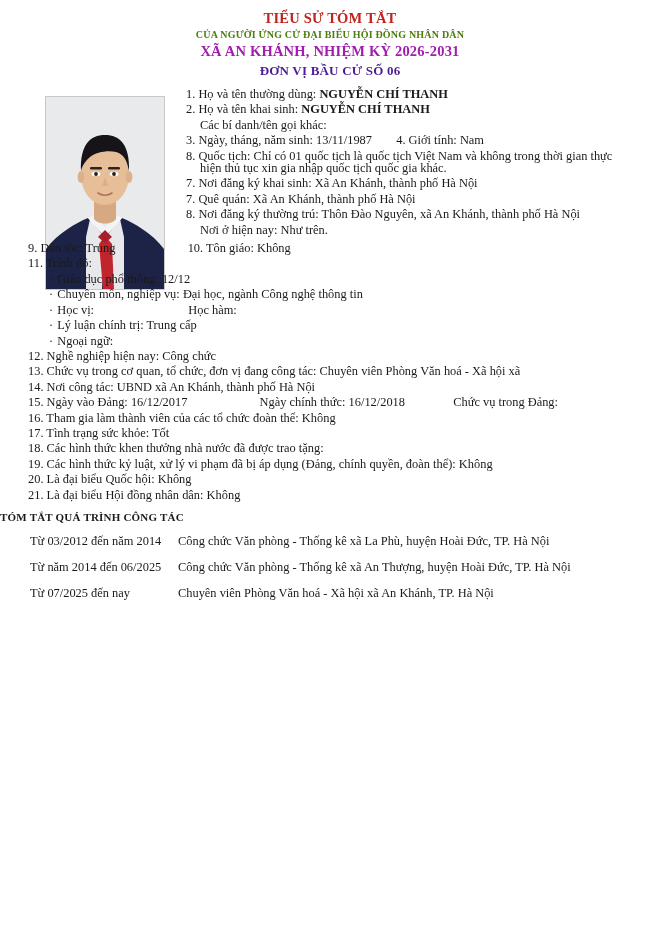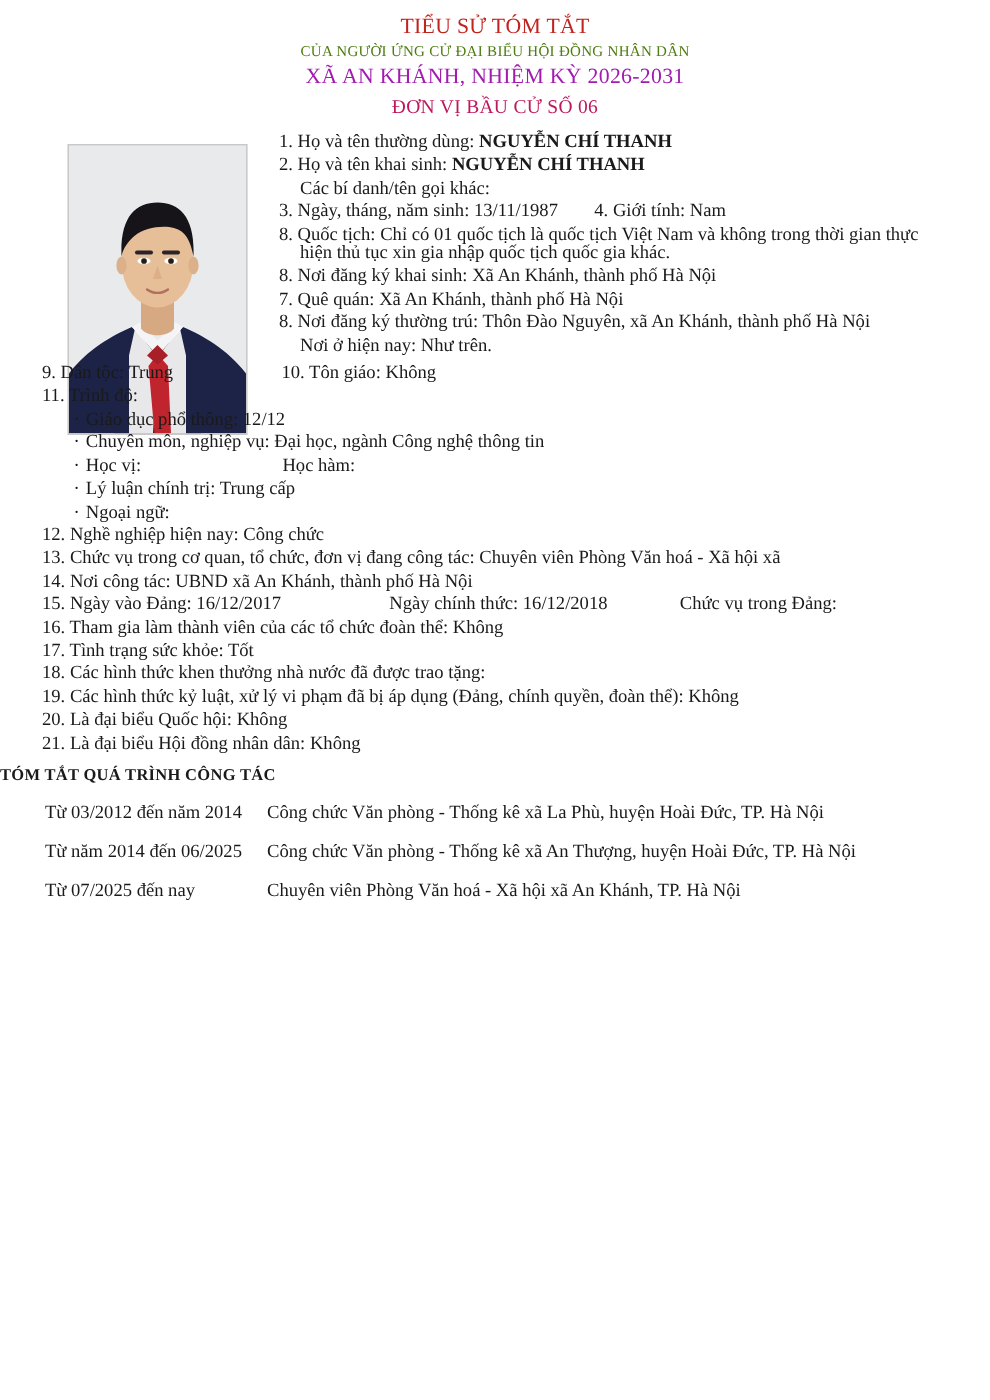--- a/index.html
+++ b/index.html
@@ -22,28 +22,28 @@
     box-sizing: border-box;
     padding: 0;
   }
 
   
   .doc-header {
     text-align: center;
     padding-top: 9px;
   }
   .doc-header .hline {
-    font-weight: normal;
+    font-weight: bold;
     letter-spacing: 0.2px;
     line-height: 1.33;
   }
   .hline-1 { color: #c0241f; font-size: 14.5px; }
   .hline-2 { color: #4d7c0f; font-size: 10px; }
   .hline-3 { color: #a21caf; font-size: 14.5px; }
-  .hline-4 { color: #be185d; font-size: 13px; padding-top: 1px;}
+  .hline-4 { color: #4c1d95; font-size: 13px; padding-top: 1px;}
 
   
   .photo-frame {
     position: absolute;
     left: 45px;
     top: 96px;
     width: 118px;
     height: 192px;
     border: 1px solid #c9c9c9;
     background: #e9eaec;
@@ -192,21 +192,21 @@
       <span>4. Giới tính:</span>
       <span>Nam</span>
     </div>
 
     <div class="row indent-photo hang">
       <span>8. Quốc tịch:</span>
       <span>Chỉ có 01 quốc tịch là quốc tịch Việt Nam và không trong thời gian thực hiện thủ tục xin gia nhập quốc tịch quốc gia khác.</span>
     </div>
 
     <div class="row indent-photo hang">
-      <span>8. Nơi đăng ký khai sinh:</span>
+      <span>7. Nơi đăng ký khai sinh:</span>
       <span>Xã An Khánh, thành phố Hà Nội</span>
     </div>
 
     <div class="row indent-photo hang">
       <span>7. Quê quán:</span>
       <span>Xã An Khánh, thành phố Hà Nội</span>
     </div>
 
     <div class="row indent-photo hang">
       <span>8. Nơi đăng ký thường trú:</span>

